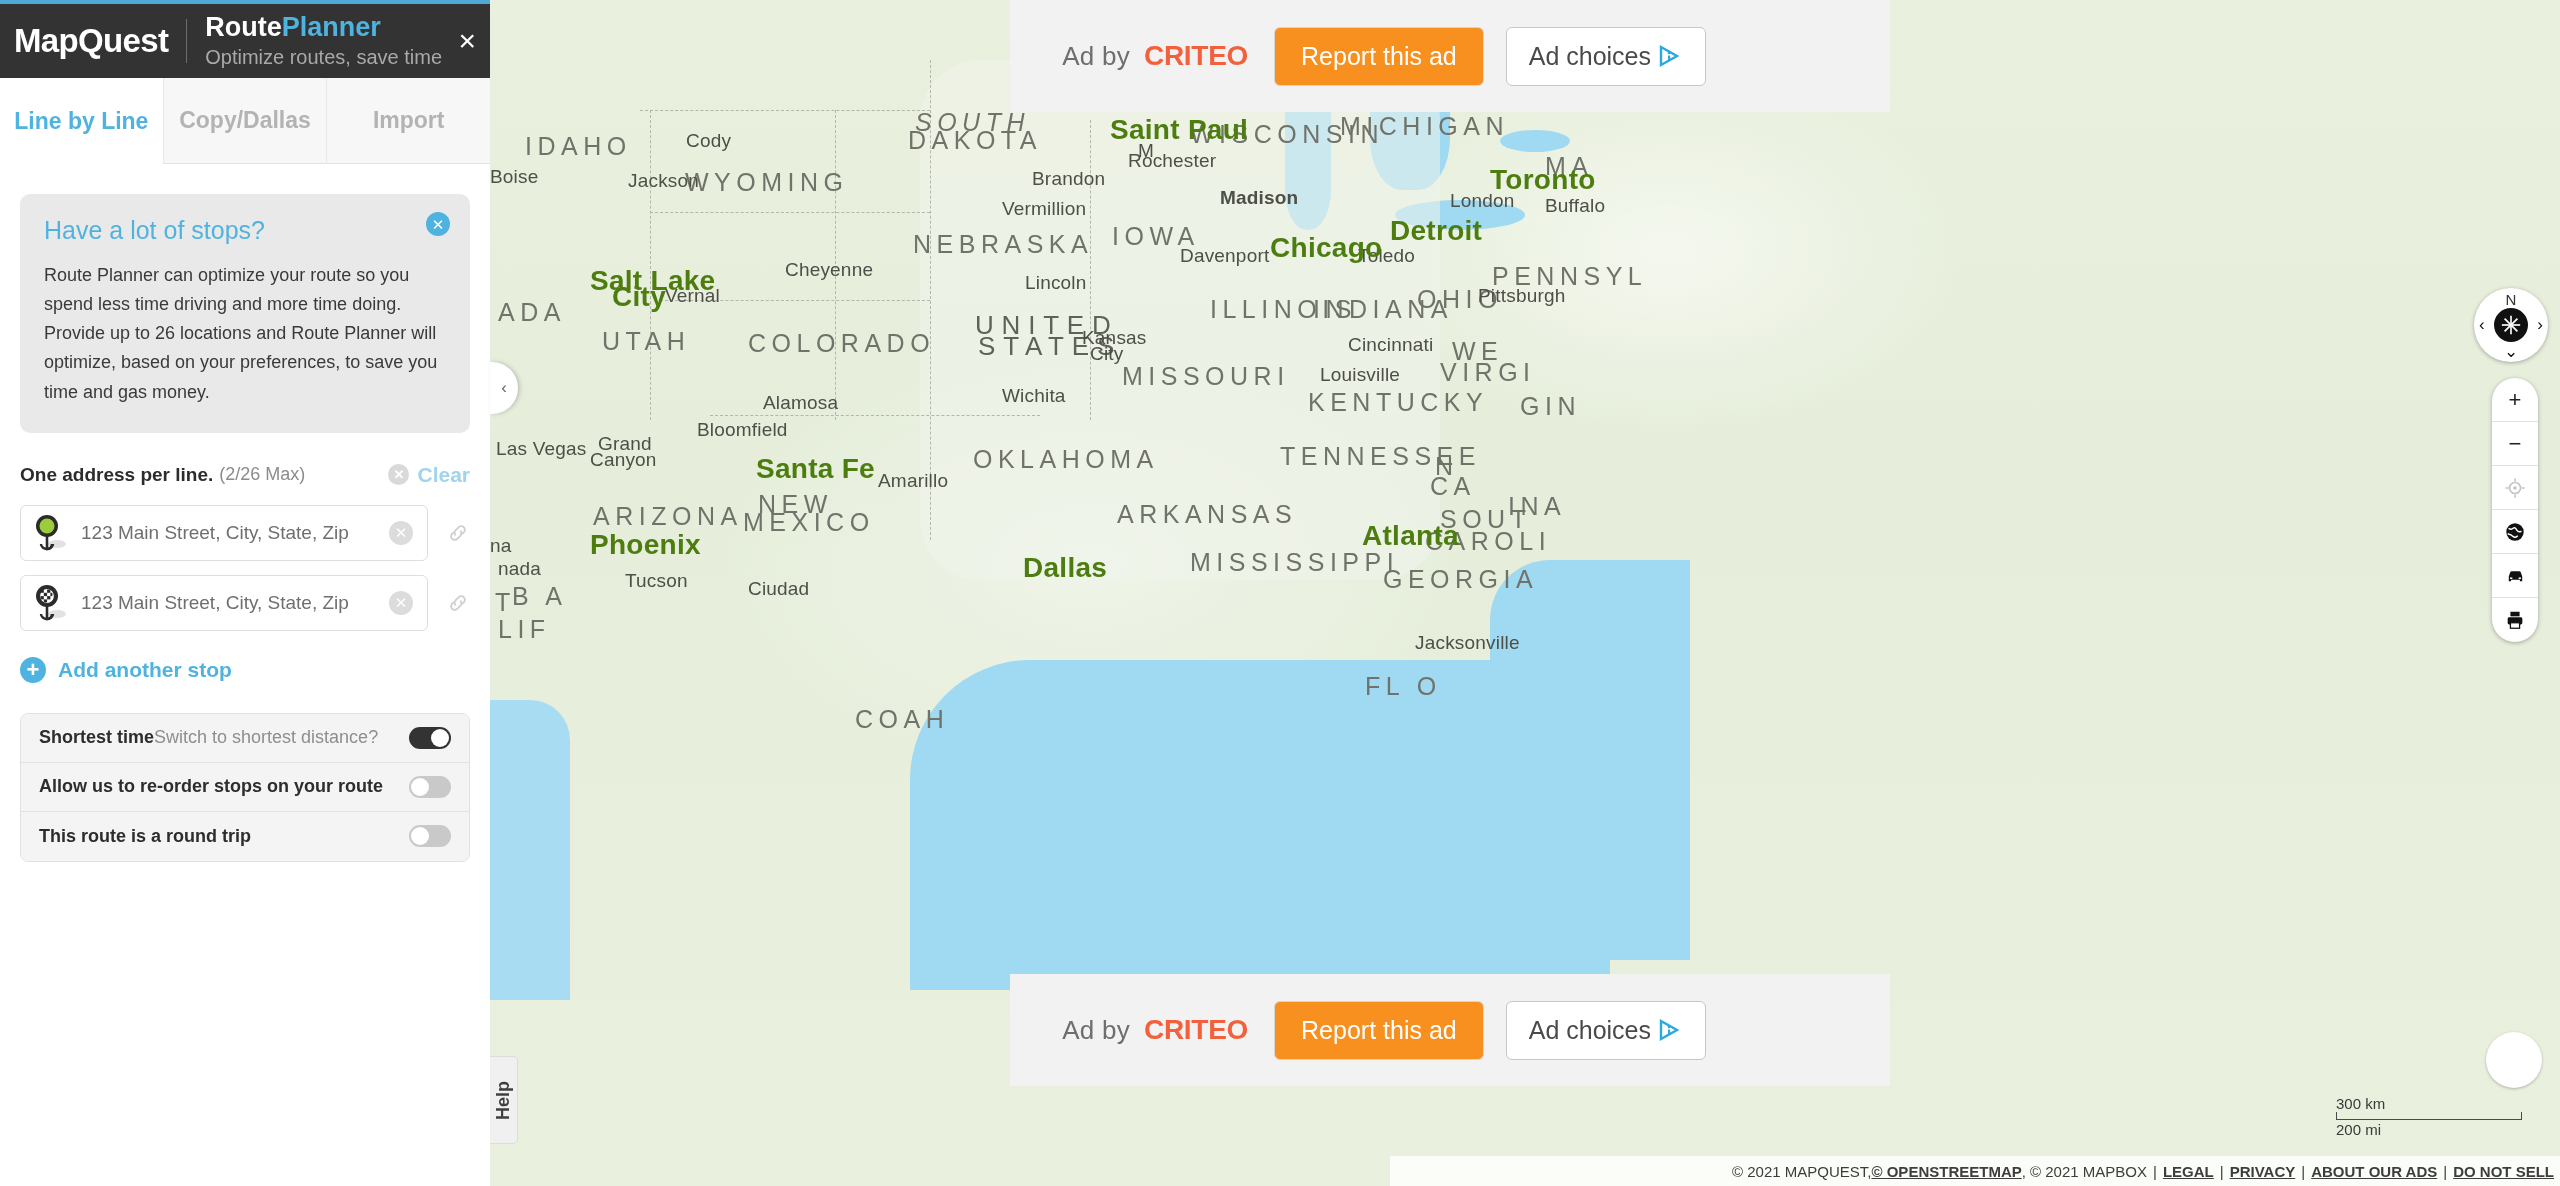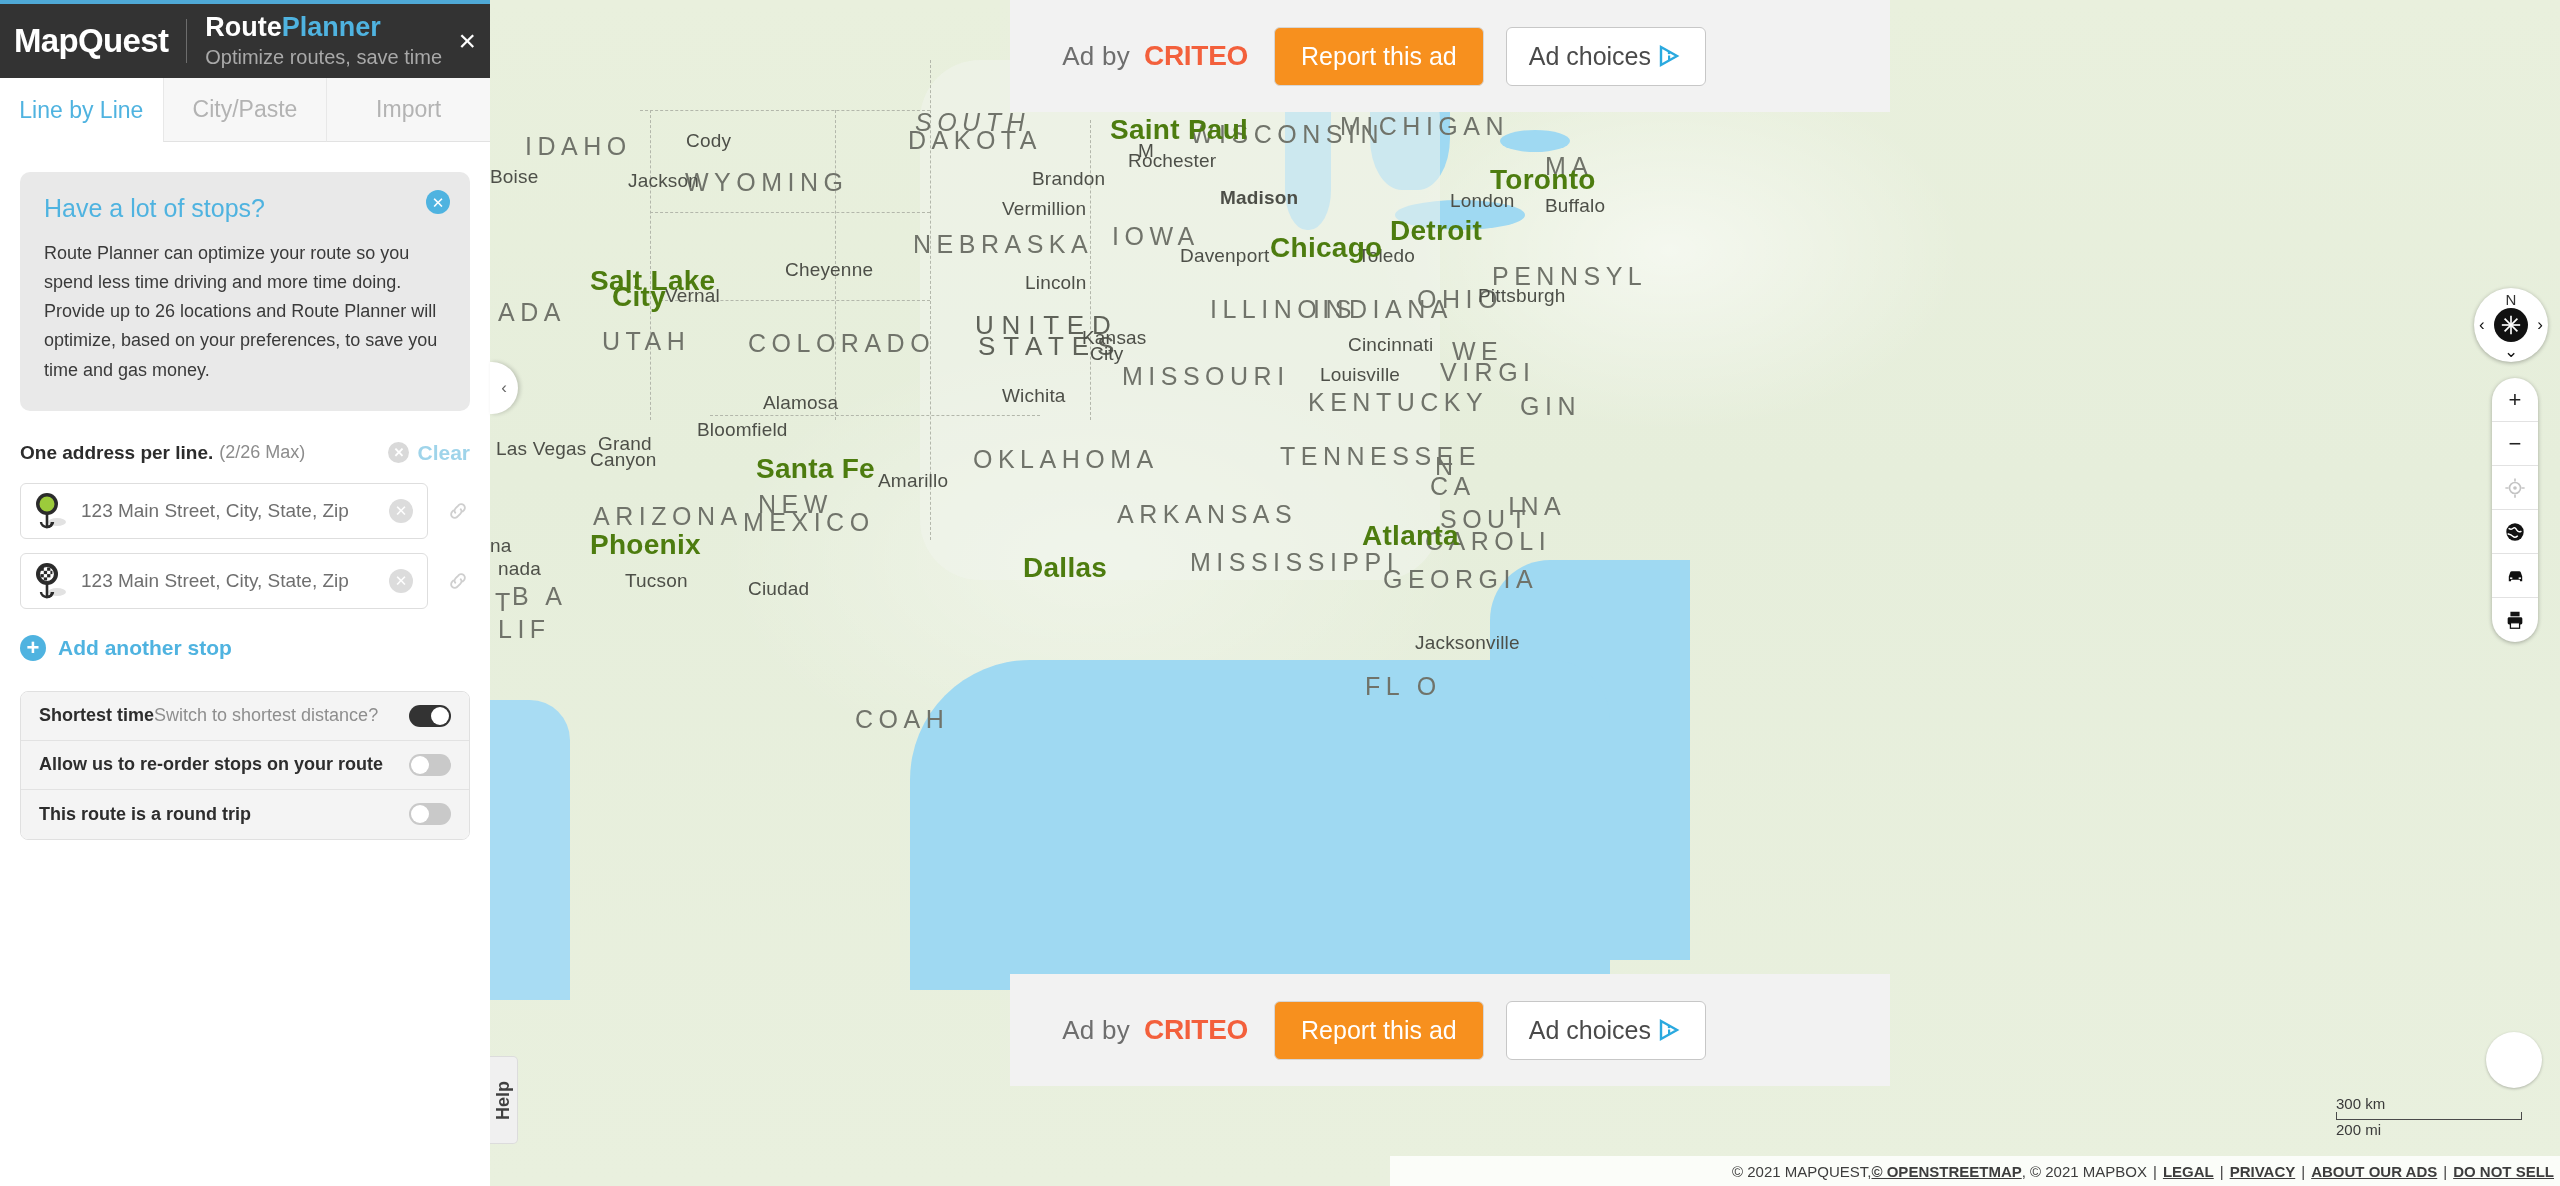--- a/index.html
+++ b/index.html
@@ -160,21 +160,21 @@
   .hdr-title { font-size: 27px; font-weight: bold; color: #fff; line-height: 1.08;
     font-family: "Liberation Sans", sans-serif; }
   .hdr-title .accent { color: #4fb3e0; }
   .hdr-sub { font-size: 20px; color: #a9a9a9; line-height: 1.2; margin-top: 2px;
     font-family: "Liberation Sans", sans-serif; }
   .hdr-close {
     position: absolute; right: 14px; top: 50%; transform: translateY(-50%);
     font-size: 30px; color: #fff; cursor: pointer; line-height: 1; font-weight: 300;
   }
 
-  .tabs { display: flex; height: 64px; }
+  .tabs { display: flex; height: 86px; font-weight: bold; }
   .tab {
     flex: 1; display: flex; align-items: center; justify-content: center;
     font-size: 23px; cursor: pointer; font-family: "Liberation Sans", sans-serif;
   }
   .tab.active { background: #fff; color: #4fb3e0; border-bottom: none; }
   .tab.inactive {
     background: #f7f7f7; color: #b3b3b3; border-bottom: 1px solid #e2e2e2;
     border-left: 1px solid #e8e8e8;
   }
 
@@ -505,21 +505,21 @@
       <span class="hdr-divider"></span>
       <span class="hdr-titles">
         <span class="hdr-title"><span>Route</span><span class="accent">Planner</span></span>
         <span class="hdr-sub">Optimize routes, save time</span>
       </span>
       <span class="hdr-close">×</span>
     </div>
 
     <div class="tabs">
       <div class="tab active">Line by Line</div>
-      <div class="tab inactive">City/Paste</div>
+      <div class="tab inactive">Copy/Dallas</div>
       <div class="tab inactive">Import</div>
     </div>
 
     <div class="panel">
 
       <div class="info-card">
         <div class="info-title">Have a lot of stops?</div>
         <div class="info-body">Route Planner can optimize your route so you spend less time driving and more time doing. Provide up to 26 locations and Route Planner will optimize, based on your preferences, to save you time and gas money.</div>
         <div class="info-close">✕</div>
       </div>

